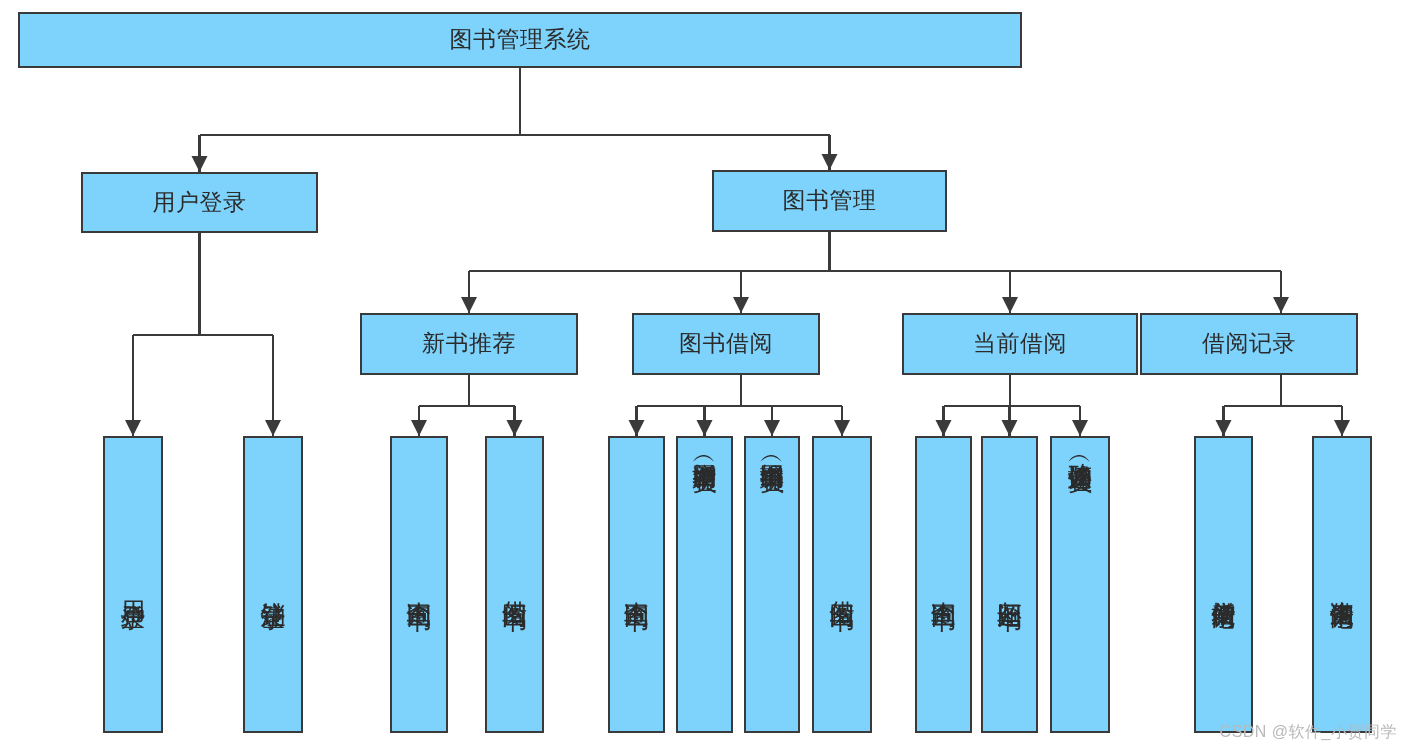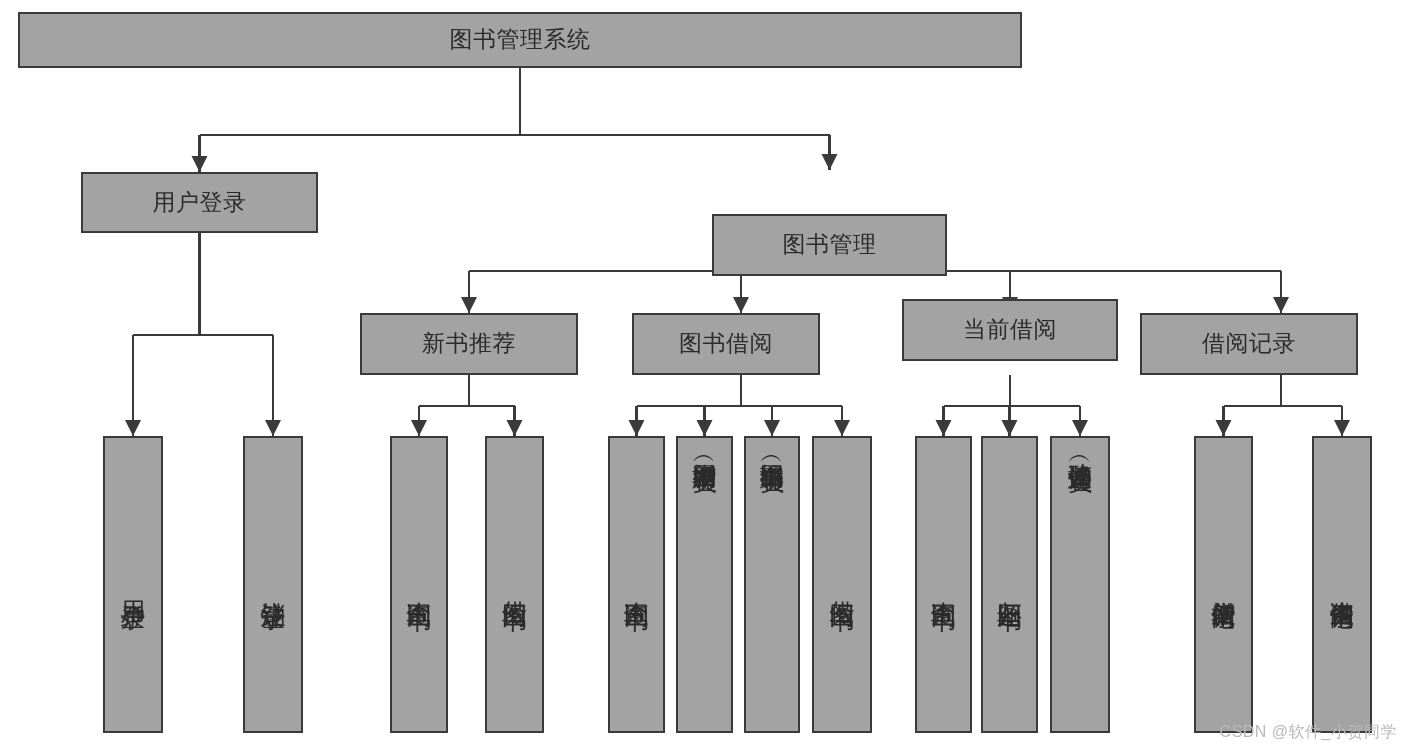--- a/index.html
+++ b/index.html
@@ -21,21 +21,21 @@
     position: absolute;
     left: 0;
     top: 0;
     width: 1405px;
     height: 747px;
     pointer-events: none;
   }
   .node {
     position: absolute;
     box-sizing: border-box;
-    background: #a3a3a3;
+    background: #7dd3fc;
     border: 2px solid #3a3a3a;
     display: flex;
     align-items: center;
     justify-content: center;
     overflow: hidden;
     font-family: Liberation Serif, serif;
   }
   .node-label {
     color: #2b2b2b;
     text-align: center;
@@ -135,30 +135,30 @@
       <line x1="1342" y1="406" x2="1342" y2="436" stroke="#3a3a3a" stroke-width="2.6" shape-rendering="crispEdges"></line>
       <polygon points="1334,420 1350,420 1342,436" fill="#3a3a3a"></polygon>
     </svg>
   <div id="node-layer">
       <div class="node horiz" style="left: 18px; top: 12px; width: 1004px; height: 56px;">
         <span class="node-label">图书管理系统</span>
       </div>
       <div class="node horiz" style="left: 81px; top: 172px; width: 237px; height: 61px;">
         <span class="node-label">用户登录</span>
       </div>
-      <div class="node horiz" style="left: 712px; top: 170px; width: 235px; height: 62px; margin-top: 44px;">
+      <div class="node horiz" style="left: 712px; top: 170px; width: 235px; height: 62px;">
         <span class="node-label">图书管理</span>
       </div>
       <div class="node horiz" style="left: 360px; top: 313px; width: 218px; height: 62px;">
         <span class="node-label">新书推荐</span>
       </div>
       <div class="node horiz" style="left: 632px; top: 313px; width: 188px; height: 62px;">
         <span class="node-label">图书借阅</span>
       </div>
-      <div class="node horiz" style="left: 902px; top: 299px; width: 216px; height: 62px;">
+      <div class="node horiz" style="left: 902px; top: 313px; width: 236px; height: 62px;">
         <span class="node-label">当前借阅</span>
       </div>
       <div class="node horiz" style="left: 1140px; top: 313px; width: 218px; height: 62px;">
         <span class="node-label">借阅记录</span>
       </div>
       <div class="node vert center" style="left: 103px; top: 436px; width: 60px; height: 297px;">
         <span class="node-label">用户登录</span>
       </div>
       <div class="node vert center" style="left: 243px; top: 436px; width: 60px; height: 297px;">
         <span class="node-label">注销登录</span>

